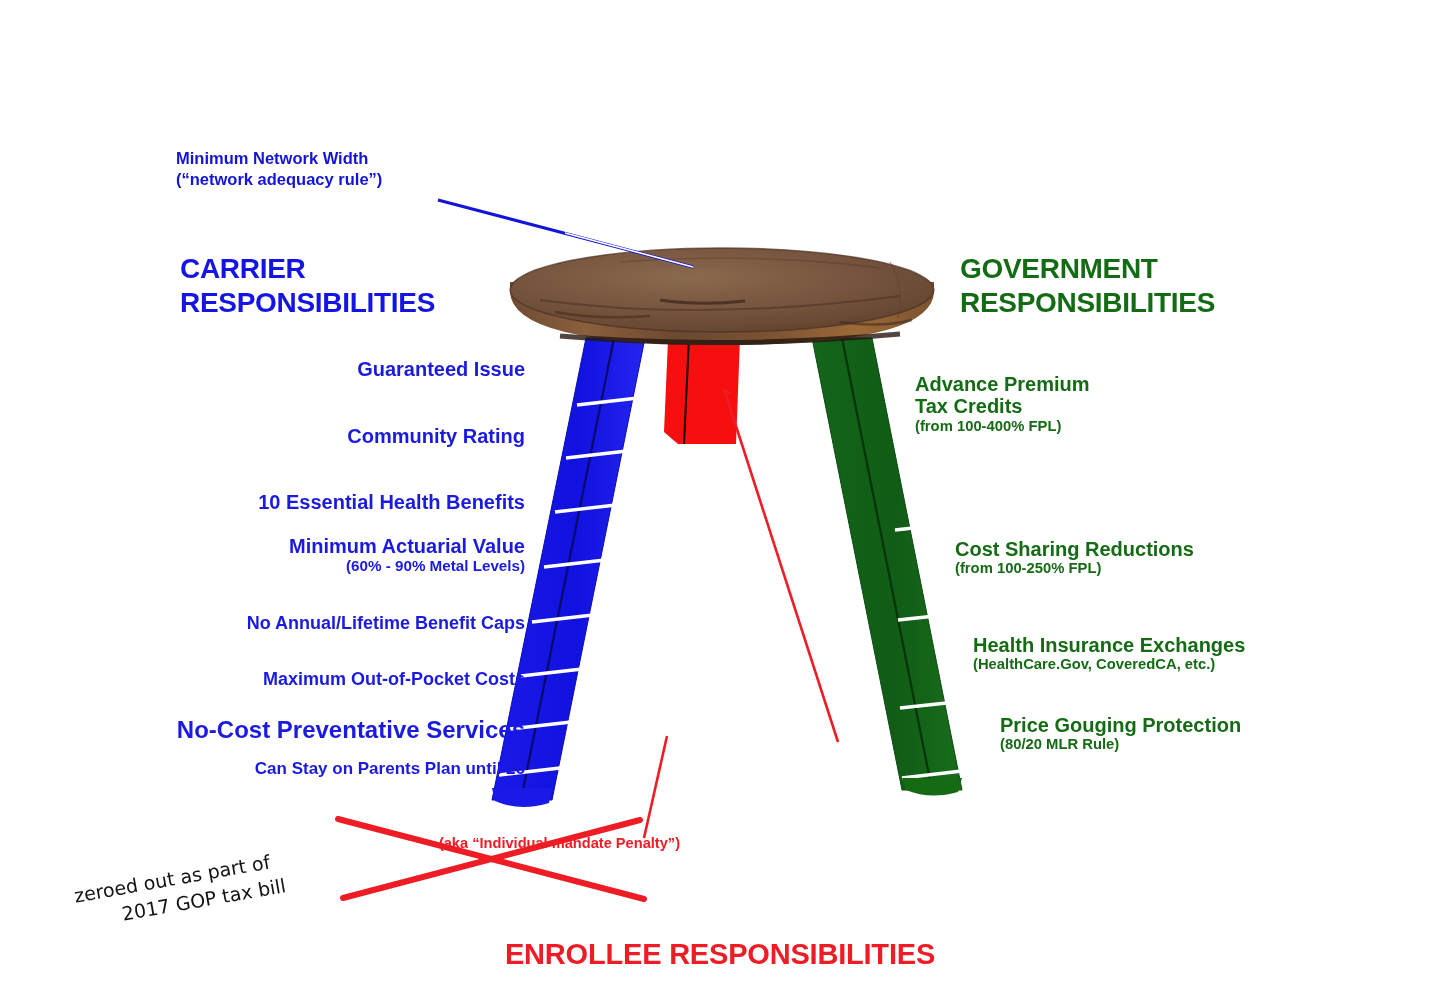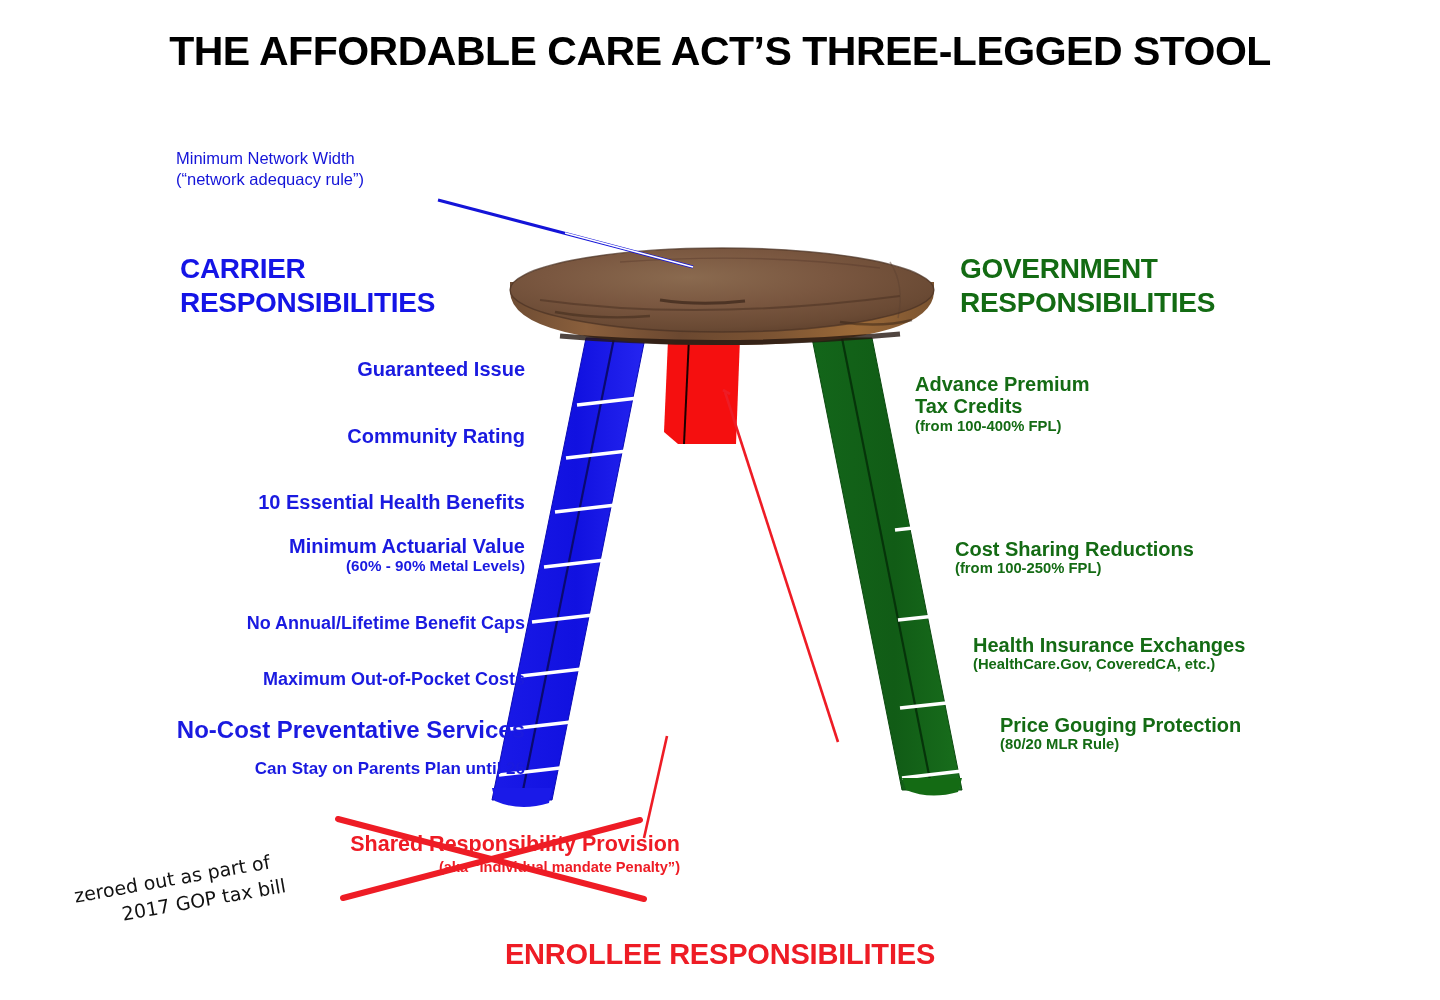--- a/index.html
+++ b/index.html
@@ -41,21 +41,21 @@
     color: #000000;
   }
 
   
   #network-annotation {
     top: 148px;
     left: 176px;
     width: 300px;
     color: #1414d8;
     font-size: 16.5px;
-    font-weight: 400;
+    font-weight: 700;
     line-height: 21px;
   }
 
   
   #carrier-heading {
     top: 252px;
     left: 180px;
     width: 300px;
     color: #1414e6;
     font-size: 28px;
@@ -256,21 +256,20 @@
     <g>
       <path d="M 667 736 L 644 838" stroke="#ee1c25" stroke-width="2.6" fill="none"></path>
     </g>
 
     <g>
       <path d="M 338 819 L 644 899" stroke="#ee1c25" stroke-width="6" fill="none" stroke-linecap="round"></path>
       <path d="M 343 898 L 640 820" stroke="#ee1c25" stroke-width="6" fill="none" stroke-linecap="round"></path>
     </g>
   </svg>
 
-  <div id="main-title" class="abs">THE AFFORDABLE CARE ACT’S THREE-LEGGED STOOL</div>
 
 
   <div id="network-annotation" class="abs">
     <div>Minimum Network Width</div>
     <div>(“network adequacy rule”)</div>
   </div>
 
   <div id="carrier-heading" class="abs">
     <div>CARRIER</div>
     <div>RESPONSIBILITIES</div>
@@ -293,21 +292,20 @@
     </div>
   <div id="gov-list">
       <div class="abs gov-item" style="top: 373px; left: 915px; width: 515px; font-size: 20px; color: rgb(20, 107, 20);"><span>Advance Premium</span><span style="display: block;">Tax Credits</span><span class="sub">(from 100-400% FPL)</span></div>
       <div class="abs gov-item" style="top: 538px; left: 955px; width: 475px; font-size: 20px; color: rgb(20, 107, 20);"><span>Cost Sharing Reductions</span><span class="sub">(from 100-250% FPL)</span></div>
       <div class="abs gov-item" style="top: 634px; left: 973px; width: 457px; font-size: 20px; color: rgb(20, 107, 20);"><span>Health Insurance Exchanges</span><span class="sub">(HealthCare.Gov, CoveredCA, etc.)</span></div>
       <div class="abs gov-item" style="top: 714px; left: 1000px; width: 430px; font-size: 20px; color: rgb(20, 107, 20);"><span>Price Gouging Protection</span><span class="sub">(80/20 MLR Rule)</span></div>
     </div>
 
 
   <div id="shared-resp" class="abs">
-    <span>Shared Responsibility Provision</span>
     <span class="sub">(aka “Individual mandate Penalty”)</span>
   </div>
 
   <div id="handwriting" class="abs">
     <span>zeroed out as part of</span>
     <span class="hw2">2017 GOP tax bill</span>
   </div>
 
   <div id="enrollee-heading" class="abs">ENROLLEE RESPONSIBILITIES</div>
 

